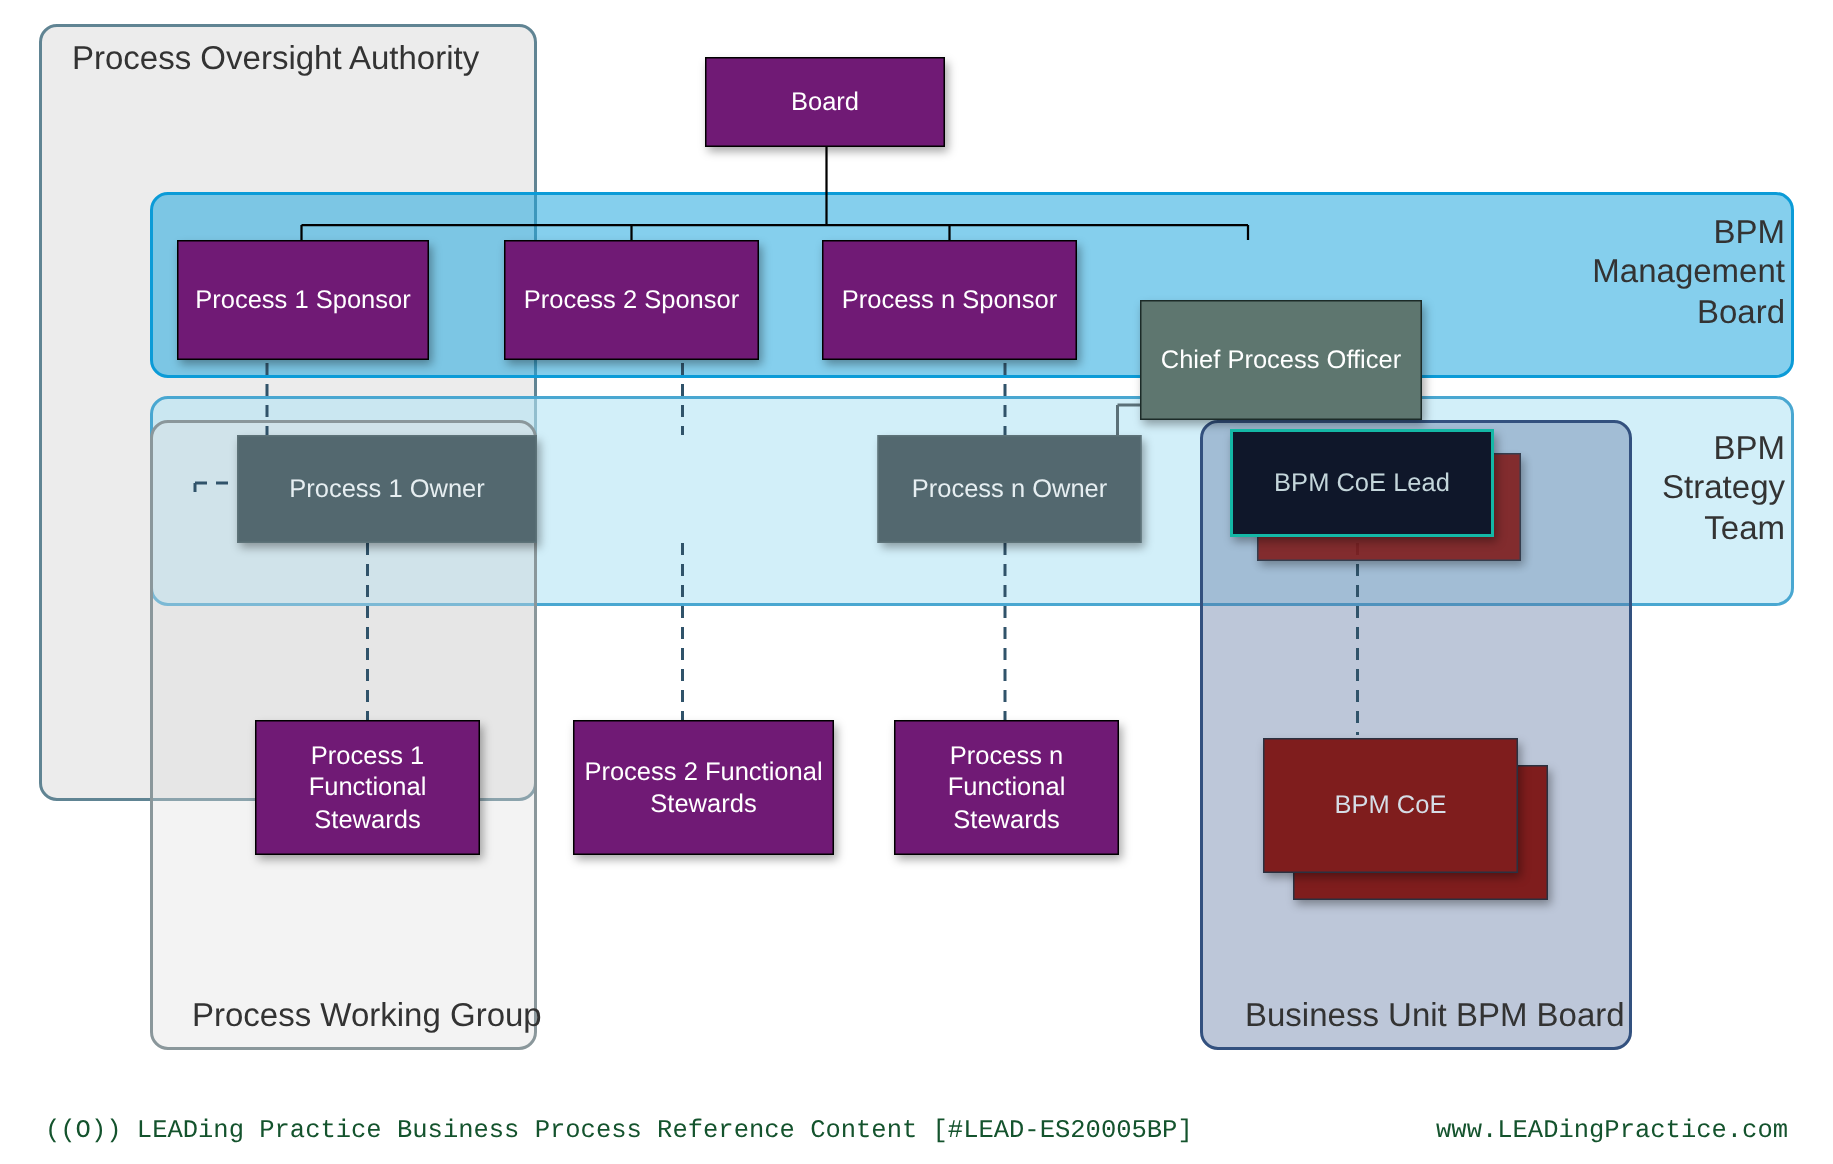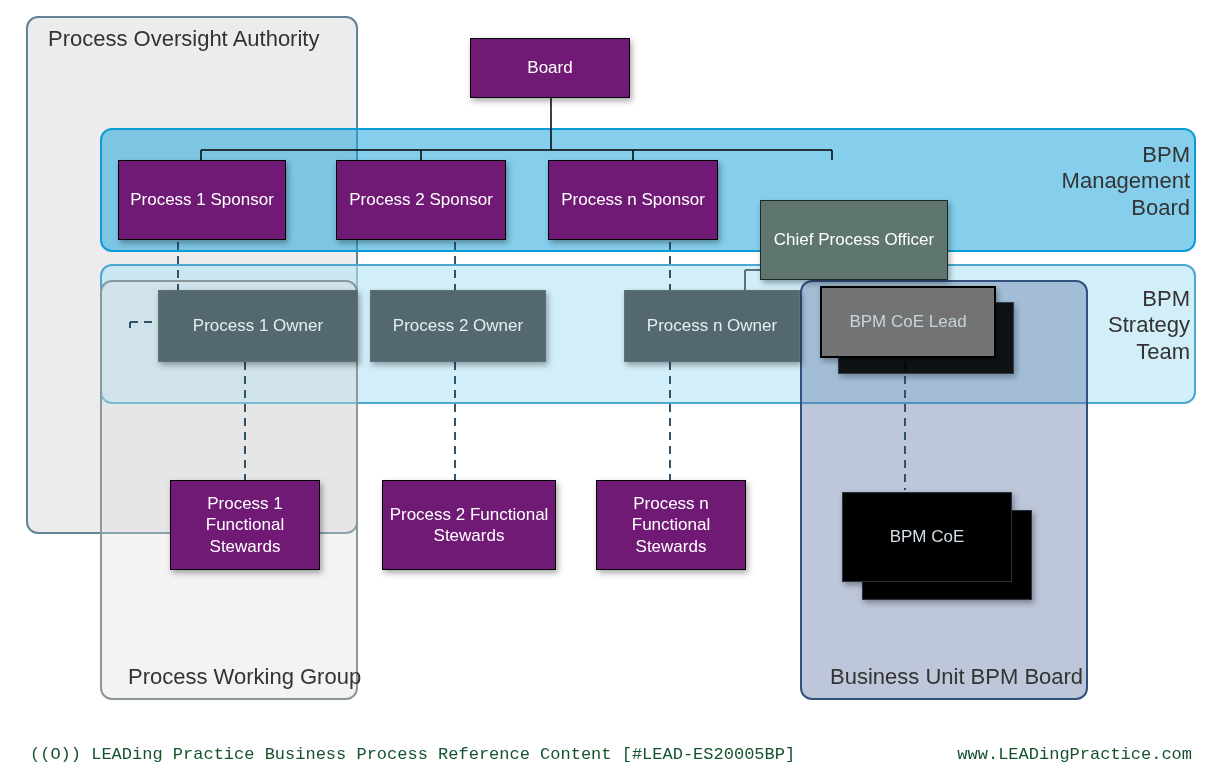--- a/index.html
+++ b/index.html
@@ -47,22 +47,22 @@
     text-align: center;
     color: #fff;
     font-size: 17px;
     line-height: 1.25;
     padding: 4px 6px;
     box-shadow: 2px 3px 6px rgba(0,0,0,0.35);
   }
   .node.dark  { background: #701a75; border: 1px solid #000; }
   .node.olive { background: #5e766f; border: 1px solid #1c2b28; }
   .node.slate { background: #53686f; border: 1px solid #5d7278; color: #e6eef1; }
-  .node.ghost { background: #737373; border: 2px solid #000000; color: #c4d6db; }
-  .node.navy  { background: #000000; border: 1px solid #2a3140; color: #d5dde6; }
+  .node.ghost { background: #0f172a; border: 2px solid #14b8a6; color: #c4d6db; }
+  .node.navy  { background: #7f1d1d; border: 1px solid #2a3140; color: #d5dde6; }
 
   svg.lines { position: absolute; left: 0; top: 0; pointer-events: none; }
 
   .footer-left, .footer-right {
     position: absolute;
     bottom: 12px;
     font-size: 17px;
     color: #14532d;
     font-family: Liberation Mono, monospace;
   }
@@ -140,24 +140,21 @@
   <div class="node dark" style="left:548px; top:160px; width:170px; height:80px;">
     <span>Process n Sponsor</span>
   </div>
   <div class="node olive" style="left:760px; top:160px; width:188px; height:80px;margin-top:40px;">
     <span>Chief Process Officer</span>
   </div>
 
   <div class="node slate" style="left:158px; top:290px; width:200px; height:72px;">
     <span>Process 1 Owner</span>
   </div>
-  <div class="node slate" style="left:370px; top:290px; width:176px; height:72px;">
-    <span>Process 2 Owner</span>
-  </div>
-  <div class="node slate" style="left:585px; top:290px; width:176px; height:72px;margin-left:39px;">
+  <div class="node slate" style="left:585px; top:290px; width:176px; height:72px;">
     <span>Process n Owner</span>
   </div>
 
   <div class="node navy" style="left:838px; top:302px; width:176px; height:72px; opacity:0.9;"></div>
   <div class="node ghost" style="left:820px; top:286px; width:176px; height:72px;">
     <span>BPM CoE Lead</span>
   </div>
 
   <div class="node dark" style="left:170px; top:480px; width:150px; height:90px;">
     <span>Process 1 Functional Stewards</span>

